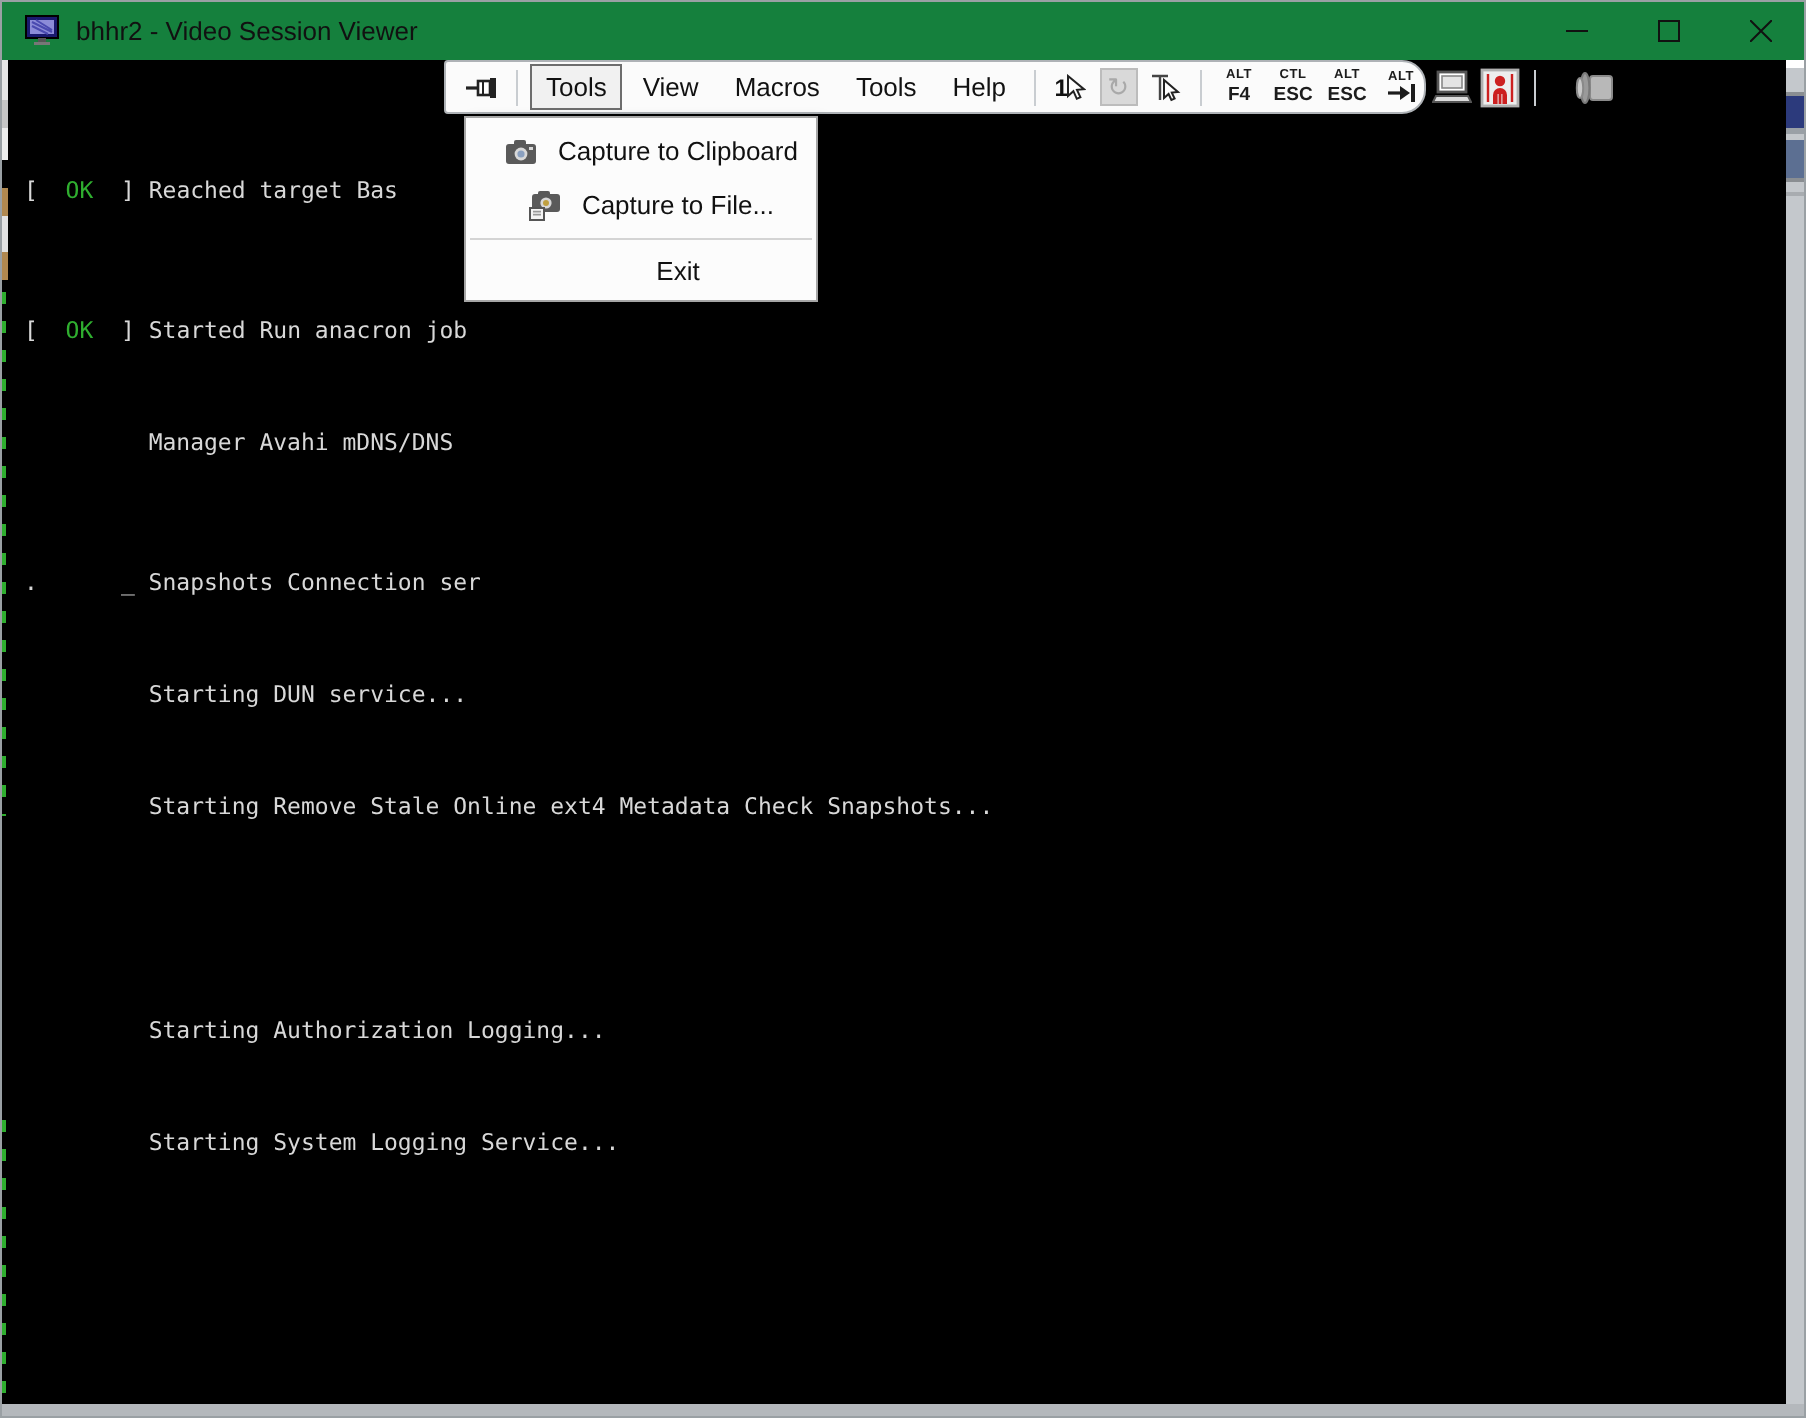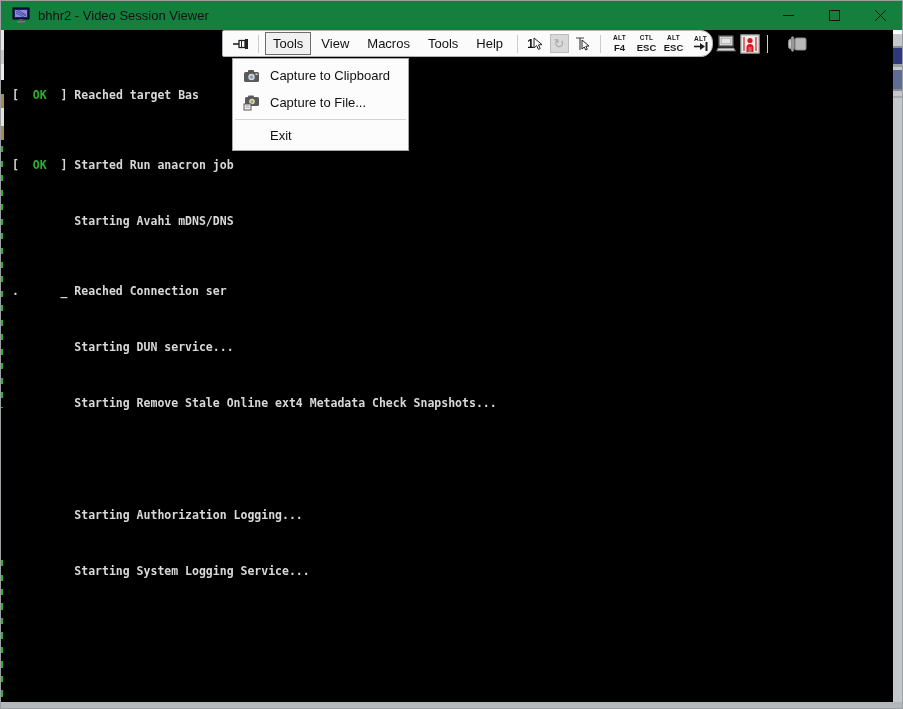--- a/index.html
+++ b/index.html
@@ -17,21 +17,21 @@
   .app-icon { width:18px; height:16px; margin:0 8px 0 12px; flex:0 0 auto; }
   .title-text { font-size:13px; color:#111; }
   .win-controls { margin-left:auto; display:flex; height:30px; }
   .win-btn { width:46px; height:30px; display:flex; align-items:center; justify-content:center; color:#111; }
   .win-btn svg { display:block; }
   
   .console {
     position:absolute; left:4px; right:10px; top:30px; bottom:7px;
     background:#000; overflow:hidden; padding:2px 0 0 8px;
     font-family:"DejaVu Sans Mono", monospace; font-size:11.5px; line-height:14px;
-    font-weight:700; color:#d8d8d8; white-space:pre; z-index:1;
+    font-weight:400; color:#d8d8d8; white-space:pre; z-index:1;
   }
   .cline { height:14px; }
   .ok { color:#2fae2f; }
   
   .left-strip { position:absolute; left:0; top:30px; bottom:7px; width:4px; background:#000; z-index:2; }
   .left-strip .seg { position:absolute; left:0; width:4px; }
   .dashes { position:absolute; left:0; width:3px;
     background:repeating-linear-gradient(180deg,#2fae2f 0 6px,#000 6px 14.5px); }
   .right-strip { position:absolute; right:0; top:30px; bottom:7px; width:10px; background:#c4c8cc; z-index:2; }
   .right-strip .seg { position:absolute; left:0; width:10px; }
@@ -56,21 +56,21 @@
   .key-top { font-size:6.5px; font-weight:bold; letter-spacing:.3px; }
   .key-bottom { font-size:9.5px; font-weight:bold; margin-top:1px; }
   .disabled-box { width:19px; height:19px; background:#d9d9d9; border:1px solid #bcbcbc;
     display:flex; align-items:center; justify-content:center; color:#a9a9a9; font-size:13px; }
   .num1 { font-weight:bold; font-size:12px; color:#111; margin-right:-2px; }
   
   .dropdown {
     position:absolute; left:232px; top:58px; width:177px; background:#fcfcfc;
     border:1px solid #a6a6a6; box-shadow:3px 3px 6px rgba(0,0,0,.4); z-index:20; padding:3px 0;
   }
-  .menu-item { display:flex; align-items:center; height:27px; padding-left:10px; font-size:13px; color:#111; }
+  .menu-item { display:flex; align-items:center; height:27px; padding-left:10px; font-size:13px; color:#111;justify-content:center; }
   .menu-item .mi-icon { width:18px; height:16px; margin-right:9px; flex:0 0 auto; }
   .menu-item.no-icon { padding-left:37px; height:24px; }
   .menu-sep { border-top:1px solid #d4d4d4; margin:3px 2px; }
 </style>
 </head>
 <body>
 
 <div class="frame"></div>
 
 <div class="titlebar">
@@ -102,24 +102,24 @@
 </div>
 
 <div class="console">
   
 
     <div class="cline"><span>[  </span><span class="ok">OK</span><span>  ] </span><span>Reached target Bas</span></div>
   
   
     <div class="cline"><span>[  </span><span class="ok">OK</span><span>  ] </span><span>Started Run anacron job</span></div>
   
-    <div class="cline"><span>         </span><span></span><span></span><span>Starting Avahi mDNS/DNS</span></div>
-  
-  
-    <div class="cline"><span></span><span></span><span></span><span>.      _ Reached Connection ser</span></div>
+    <div class="cline"><span>         </span><span></span><span></span><span>Manager Avahi mDNS/DNS</span></div>
+  
+  
+    <div class="cline"><span></span><span></span><span></span><span>.      _ Snapshots Connection ser</span></div>
   
     <div class="cline"><span>         </span><span></span><span></span><span>Starting DUN service...</span></div>
   
     <div class="cline"><span>         </span><span></span><span></span><span>Starting Remove Stale Online ext4 Metadata Check Snapshots...</span></div>
   
     <div class="cline"><span>         </span><span></span><span></span></div>
   
     <div class="cline"><span>         </span><span></span><span></span><span>Starting Authorization Logging...</span></div>
   
     <div class="cline"><span>         </span><span></span><span></span><span>Starting System Logging Service...</span></div>

